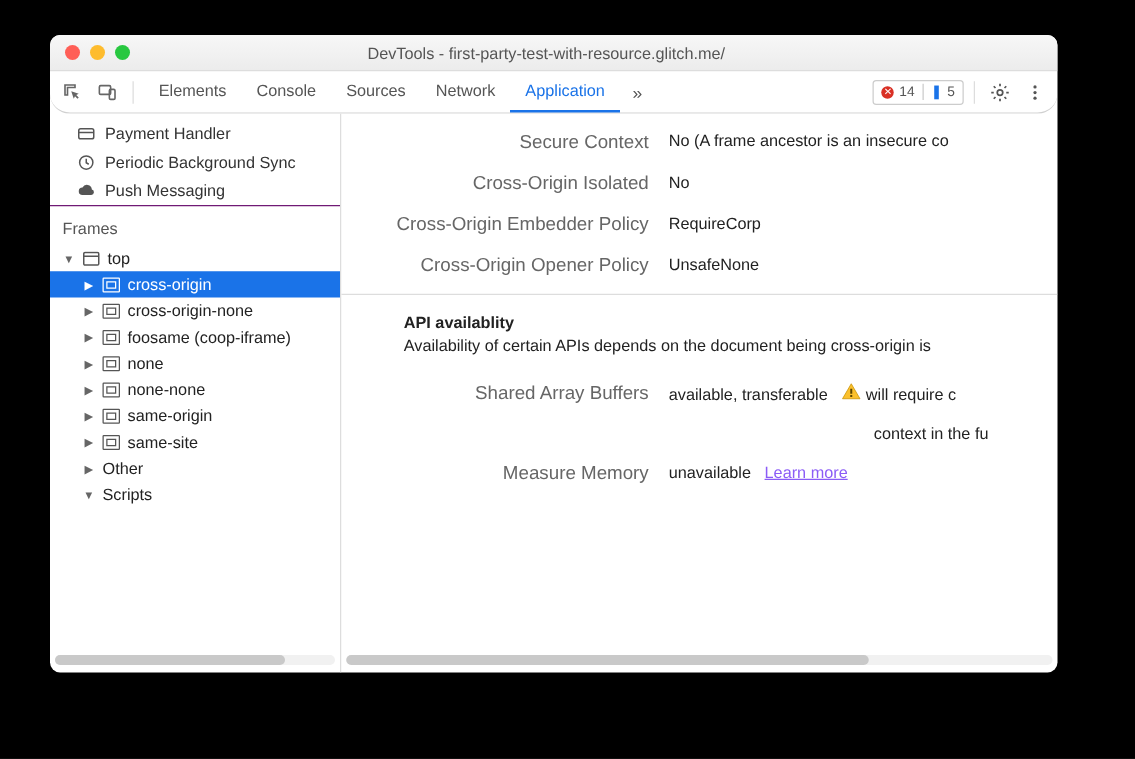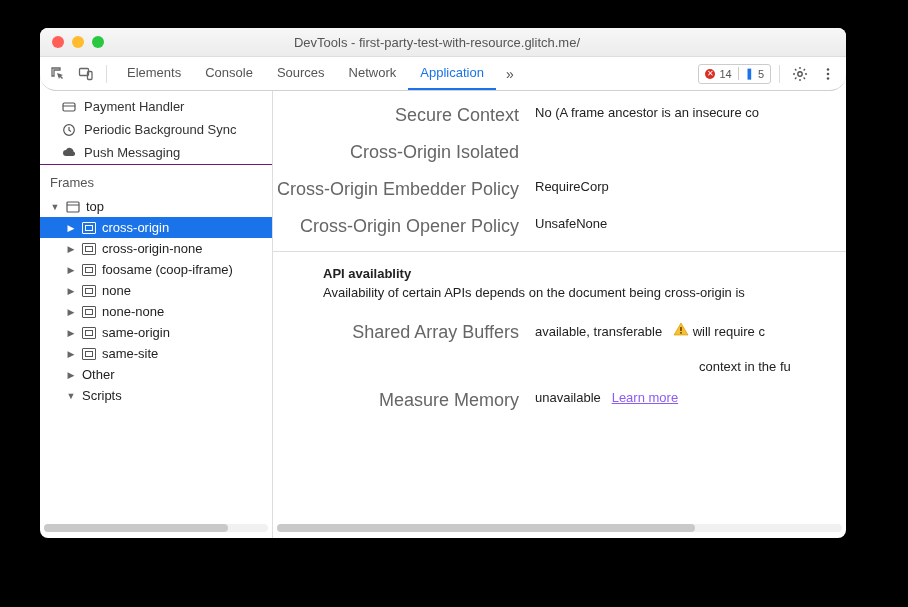--- a/index.html
+++ b/index.html
@@ -258,21 +258,21 @@
   .kv-row {
     display: flex;
     padding: 8px 0;
   }
   .kv-label {
     width: 246px;
     min-width: 246px;
     text-align: right;
     color: #666;
     padding-right: 16px;
-    font-size: 18px;
+    font-size: 15px;
   }
   .kv-value {
     flex: 1;
     font-size: 13px;
     white-space: nowrap;
     overflow: hidden;
   }
   .section-divider {
     border-top: 1px solid #ddd;
     margin: 6px 0 0 0;
@@ -499,20 +499,21 @@
     <div class="main">
       <div class="main-inner">
 
         <div class="kv-table">
           <div class="kv-row">
             <div class="kv-label">Secure Context</div>
             <div class="kv-value">No  (A frame ancestor is an insecure co</div>
           </div>
           <div class="kv-row">
             <div class="kv-label">Cross-Origin Isolated</div>
+            <div class="kv-value">No</div>
           </div>
           <div class="kv-row">
             <div class="kv-label">Cross-Origin Embedder Policy</div>
             <div class="kv-value">RequireCorp</div>
           </div>
           <div class="kv-row">
             <div class="kv-label">Cross-Origin Opener Policy</div>
             <div class="kv-value">UnsafeNone</div>
           </div>
         </div>

